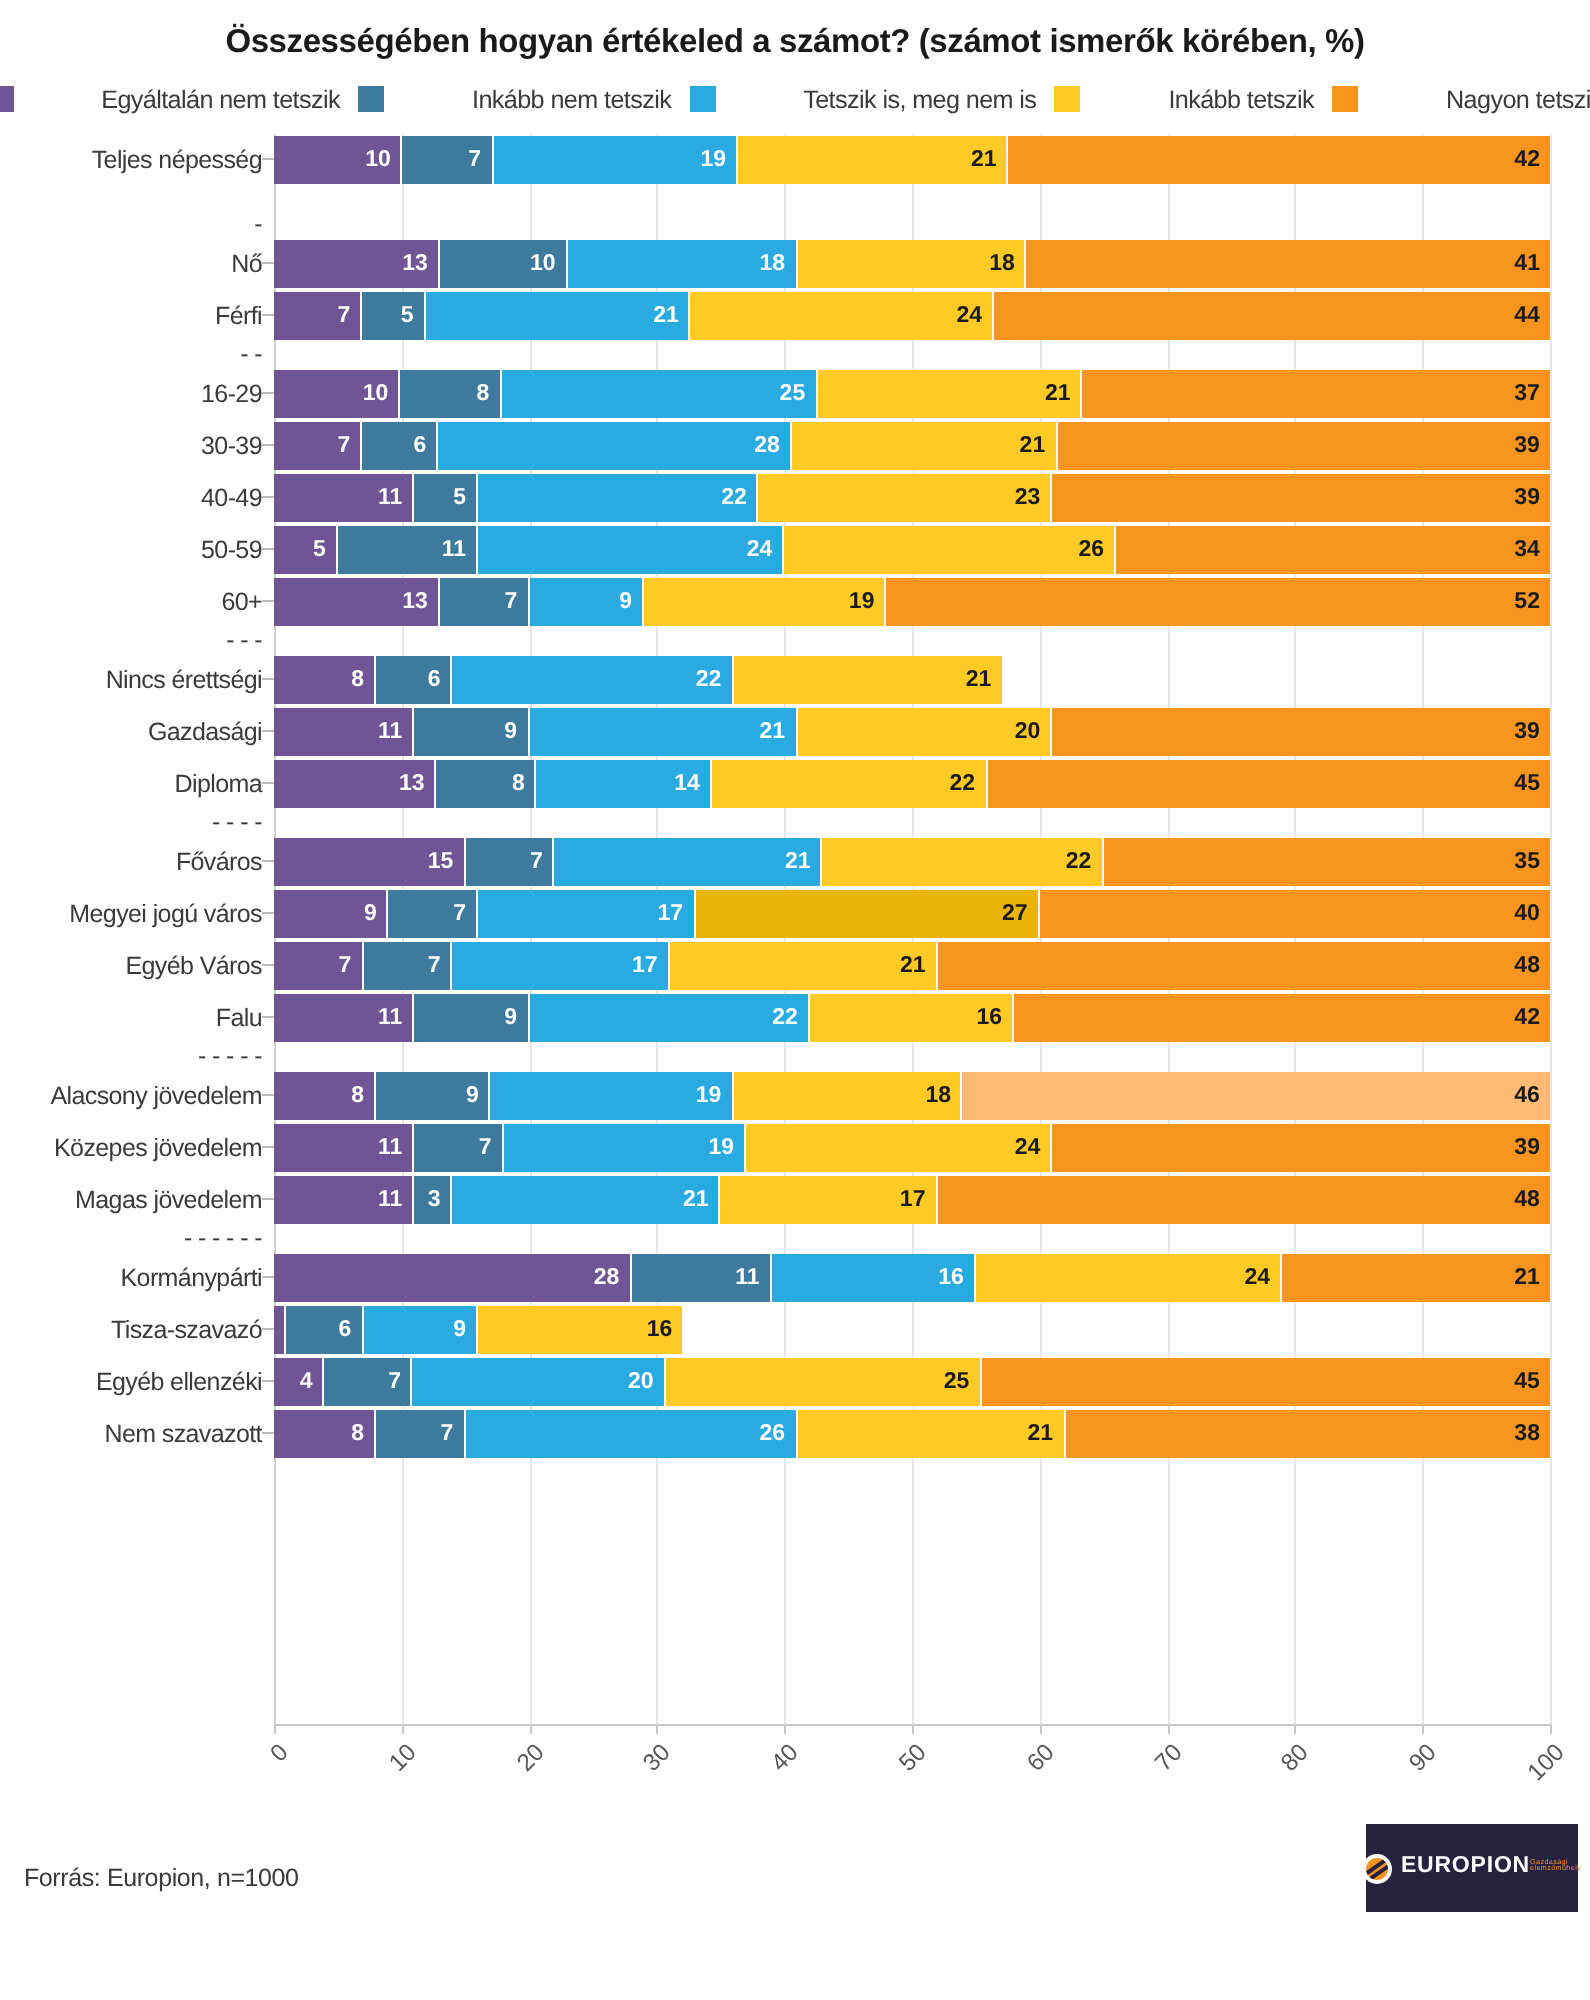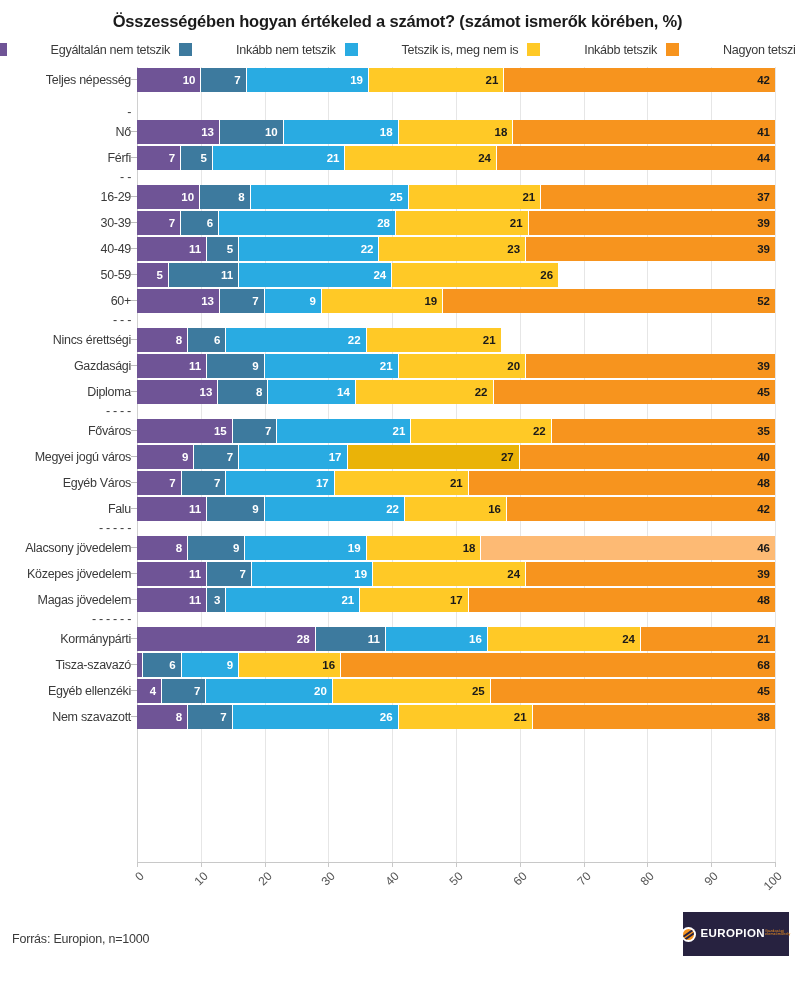--- a/index.html
+++ b/index.html
@@ -477,20 +477,23 @@
               </div>
               <div class="seg" style="background: rgb(61, 122, 158); width: 11%;">
                 <span class="seg-val light">11</span>
               </div>
               <div class="seg" style="background: rgb(41, 171, 226); width: 24%;">
                 <span class="seg-val light">24</span>
               </div>
               <div class="seg" style="background: rgb(255, 201, 38); width: 26%;">
                 <span class="seg-val dark">26</span>
               </div>
+              <div class="seg" style="background: rgb(247, 148, 30); width: 34%;">
+                <span class="seg-val dark">34</span>
+              </div>
             </div>
           </div>
         </div>
         <div class="row">
           <div class="row-label">60+</div>
           <div class="tickmark"></div>
           <div class="bar-track">
             <div class="bar">
               <div class="seg" style="background: rgb(111, 84, 150); width: 13%;">
                 <span class="seg-val light">13</span>
@@ -787,23 +790,20 @@
             <div class="bar">
               <div class="seg" style="background: rgb(111, 84, 150); width: 1%;"></div>
               <div class="seg" style="background: rgb(61, 122, 158); width: 6%;">
                 <span class="seg-val light">6</span>
               </div>
               <div class="seg" style="background: rgb(41, 171, 226); width: 9%;">
                 <span class="seg-val light">9</span>
               </div>
               <div class="seg" style="background: rgb(255, 201, 38); width: 16%;">
                 <span class="seg-val dark">16</span>
-              </div>
-              <div class="seg" style="background: rgb(247, 148, 30); width: 68%;">
-                <span class="seg-val dark">68</span>
               </div>
             </div>
           </div>
         </div>
         <div class="row">
           <div class="row-label">Egyéb ellenzéki</div>
           <div class="tickmark"></div>
           <div class="bar-track">
             <div class="bar">
               <div class="seg" style="background: rgb(111, 84, 150); width: 3.9604%;">

